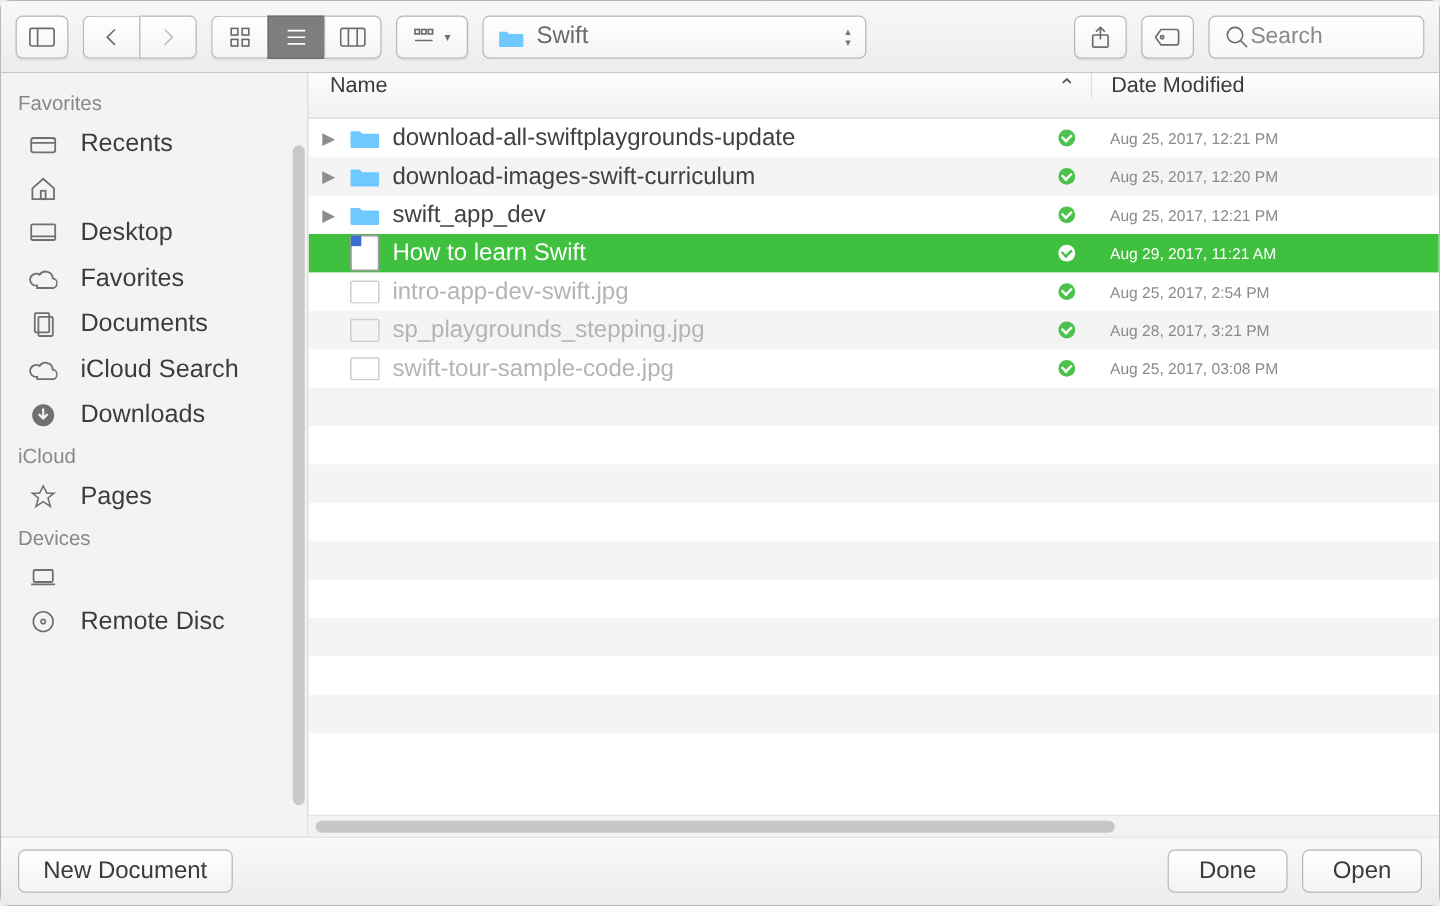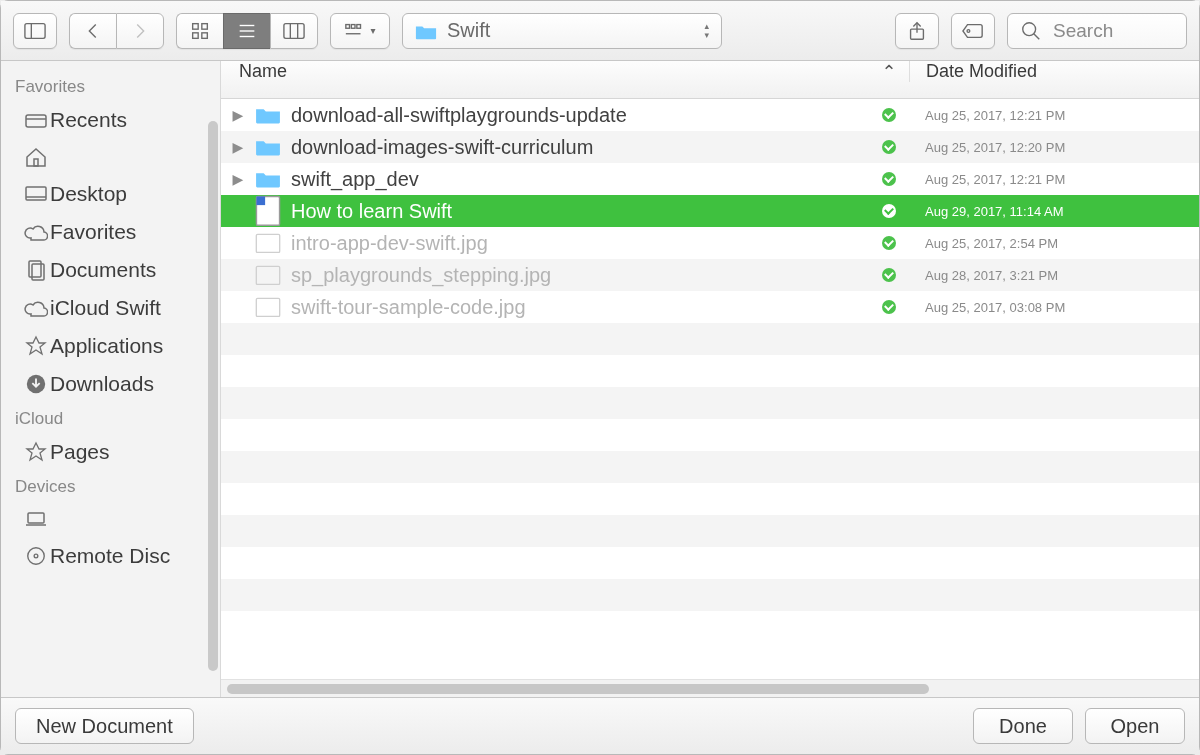--- a/index.html
+++ b/index.html
@@ -56,49 +56,49 @@
     margin-left:auto;
     display:flex; flex-direction:column; justify-content:center;
     color:#777; font-size:9px; line-height:9px;
   }
   .searchbox {
     height: 36px;
     background: linear-gradient(#ffffff,#f7f7f7);
     border: 1px solid #b7b7b7;
     border-radius: 6px;
     display:flex; align-items:center;
-    padding: 0 12px; gap:11px; color:#8a8a8a;
+    padding: 0 12px; gap:0; color:#8a8a8a;
     min-width: 180px;
   }
   .spacer { flex:1; }
   
   .ico { width:22px; height:22px; display:block; }
   .ico path, .ico line, .ico rect, .ico circle, .ico polyline {
     fill:none; stroke:#6c6c6c; stroke-width:1.5;
   }
   .tb-seg.active .ico path, .tb-seg.active .ico line, .tb-seg.active .ico rect { stroke:#fff; }
 
   
   .body { flex:1; display:flex; min-height:0; border-bottom:1px solid #c7c7c7; }
   
   .sidebar {
-    width: 220px;
+    width: 256px;
     background:#f3f3f3;
     border-right:1px solid #d9d9d9;
     padding: 10px 0 10px 0;
     overflow-y:auto;
     position:relative;
   }
   .sb-section-title {
     color:#888; font-size:17px;
     padding: 6px 14px 4px 14px;
   }
   .sb-item {
     display:flex; align-items:center;
-    gap:1px;
+    gap:18px;
     padding: 7px 10px 7px 22px;
     color:#3c3c3c; font-size:21px;
   }
   .sb-item .ic { width:26px; height:22px; display:flex; align-items:center; justify-content:center; }
   .sb-item .ic svg { width:24px; height:22px; }
   .sb-item .ic svg * { fill:none; stroke:#707070; stroke-width:1.5; }
   .sb-scroll {
     position:absolute; top:60px; right:2px; width:10px; height:550px;
     background:#c9c9c9; border-radius:5px;
   }
@@ -310,29 +310,21 @@
               </svg>
             </span>
             <span>Documents</span>
           </div>
           <div class="sb-item">
             <span class="ic">
               <svg viewBox="0 0 24 18">
                 <path d="M7 15a5 5 0 1 1 2-9 6 6 0 0 1 11 3 4 4 0 0 1 -1 8 H7z"></path>
               </svg>
             </span>
-            <span>iCloud Swift</span>
-          </div>
-          <div class="sb-item">
-            <span class="ic">
-              <svg viewBox="0 0 24 22">
-                <path d="M12 2l3 6h6l-5 4 2 7-6-4-6 4 2-7-5-4h6z" style="stroke-width:1.3"></path>
-              </svg>
-            </span>
-            <span>Applications</span>
+            <span>iCloud Search</span>
           </div>
           <div class="sb-item">
             <span class="ic">
               <svg viewBox="0 0 24 24">
                 <circle cx="12" cy="12" r="10" style="fill:#707070;stroke:none"></circle>
                 <path d="M12 6v8m-4-3 4 4 4-4" style="stroke:#f3f3f3;stroke-width:2"></path>
               </svg>
             </span>
             <span>Downloads</span>
           </div>
@@ -423,21 +415,21 @@
             <span class="fic">
               <svg class="doc-svg" viewBox="0 0 18 22">
                 <rect x="1" y="1" width="16" height="20" rx="1"></rect>
                 <rect class="bar" x="1" y="1" width="6" height="6"></rect>
               </svg>
             </span>
             <span class="fname ">How to learn Swift</span>
             <span class="status">
               <span class="status-dot"></span>
             </span>
-            <span class="date">Aug 29, 2017, 11:14 AM</span>
+            <span class="date">Aug 29, 2017, 11:21 AM</span>
           </div>
           <div class="row">
             <span class="indent"></span>
             <span class="fic">
               <svg class="img-svg" viewBox="0 0 20 16">
                 <rect x="1" y="1" width="18" height="14" rx="1"></rect>
               </svg>
             </span>
             <span class="fname dim">intro-app-dev-swift.jpg</span>
             <span class="status">

